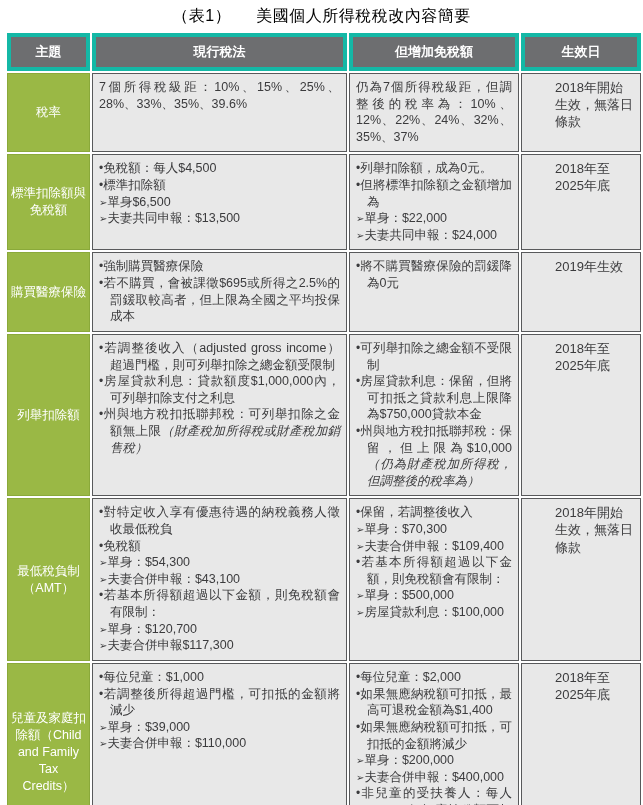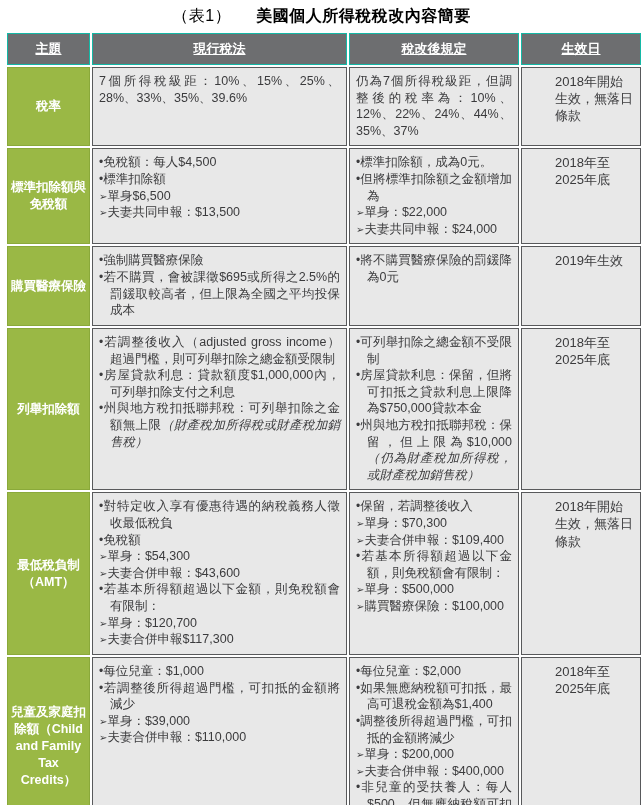--- a/index.html
+++ b/index.html
@@ -11,56 +11,55 @@
   }
   .page{width:643px;padding:4px 0 6px 0;box-sizing:border-box;}
   .title{
     text-align:center;
     font-size:16px;
     margin:2px 0 4px 0;
     color:#000;
     letter-spacing:.5px;
   }
   .title .prefix{font-weight:normal;}
-  .title .main{font-weight:bold;margin-left:25px;}
+  .title .main{font-weight:normal;margin-left:25px;}
   table.tax{
     margin-left:5px;
     width:632px;
     border-collapse:separate;
     border-spacing:2px;
     table-layout:fixed;
     background:#ffffff;
   }
   col.c-topic{width:83px;}
   col.c-current{width:255px;}
   col.c-reform{width:170px;}
   col.c-effective{width:120px;}
   th{
     background:#6d6e70;
     color:#ffffff;
     font-size:13px;
     font-weight:bold;
     text-align:center;
     padding:6px 2px;
-    border:1px solid #14b8a6;
-    text-decoration:underline;
+    border:4px solid #14b8a6;
   }
   td{
     border:1px solid #58595b;
     background:#e8e8e8;
     vertical-align:top;
     padding:5px 6px 6px 6px;
     font-size:12.5px;
     line-height:1.32;
   }
   td.topic-cell{
     background:#9ab845;
     border:1px solid #8aa93a;
     color:#ffffff;
-    font-weight:bold;
+    font-weight:normal;
     text-align:center;
     vertical-align:middle;
     padding:4px 3px;
     font-size:12.5px;
     line-height:1.35;
   }
   td.effective-cell{font-size:13px;padding-left:33px;}
   .line{padding-left:11px;text-indent:-11px;text-align:justify;}
   .line.none{padding-left:0;text-indent:0;}
   .mk{display:inline;}
@@ -82,45 +81,45 @@
     <colgroup>
       <col class="c-topic">
         <col class="c-current">
         <col class="c-reform">
         <col class="c-effective">
     </colgroup>
     <thead>
       <tr>
         <th>主題</th>
         <th>現行稅法</th>
-        <th>稅改後規定</th>
+        <th>但增加免稅額</th>
         <th>生效日</th>
       </tr>
     </thead>
     <tbody id="table-body">
         <tr class="r0">
           <td class="topic-cell">稅率</td>
           <td class="current-cell">
             <div class="line none"><span>7個所得稅級距：10%、15%、25%、28%、33%、35%、39.6%</span></div>
           </td>
           <td class="reform-cell">
-            <div class="line none"><span>仍為7個所得稅級距，但調整後的稅率為：10%、12%、22%、24%、44%、35%、37%</span></div>
+            <div class="line none"><span>仍為7個所得稅級距，但調整後的稅率為：10%、12%、22%、24%、32%、35%、37%</span></div>
           </td>
           <td class="effective-cell">2018年開始生效，無落日條款</td>
         </tr>
         <tr class="r1">
           <td class="topic-cell">標準扣除額與免稅額</td>
           <td class="current-cell">
             <div class="line bullet"><span class="mk bullet">•</span><span>免稅額：每人$4,500</span></div>
             <div class="line bullet"><span class="mk bullet">•</span><span>標準扣除額</span></div>
             <div class="line arrow"><span class="mk arrow">➢</span><span>單身$6,500</span></div>
             <div class="line arrow"><span class="mk arrow">➢</span><span>夫妻共同申報：$13,500</span></div>
           </td>
           <td class="reform-cell">
-            <div class="line bullet"><span class="mk bullet">•</span><span>標準扣除額，成為0元。</span></div>
+            <div class="line bullet"><span class="mk bullet">•</span><span>列舉扣除額，成為0元。</span></div>
             <div class="line bullet"><span class="mk bullet">•</span><span>但將標準扣除額之金額增加為</span></div>
             <div class="line arrow"><span class="mk arrow">➢</span><span>單身：$22,000</span></div>
             <div class="line arrow"><span class="mk arrow">➢</span><span>夫妻共同申報：$24,000</span></div>
           </td>
           <td class="effective-cell">2018年至2025年底</td>
         </tr>
         <tr class="r2">
           <td class="topic-cell">購買醫療保險</td>
           <td class="current-cell">
             <div class="line bullet"><span class="mk bullet">•</span><span>強制購買醫療保險</span></div>
@@ -134,57 +133,57 @@
         <tr class="r3">
           <td class="topic-cell">列舉扣除額</td>
           <td class="current-cell">
             <div class="line bullet"><span class="mk bullet">•</span><span>若調整後收入（adjusted gross income）超過門檻，則可列舉扣除之總金額受限制</span></div>
             <div class="line bullet"><span class="mk bullet">•</span><span>房屋貸款利息：貸款額度$1,000,000內，可列舉扣除支付之利息</span></div>
             <div class="line bullet"><span class="mk bullet">•</span><span>州與地方稅扣抵聯邦稅：可列舉扣除之金額無上限</span><span class="ital">（財產稅加所得稅或財產稅加銷售稅）</span></div>
           </td>
           <td class="reform-cell">
             <div class="line bullet"><span class="mk bullet">•</span><span>可列舉扣除之總金額不受限制</span></div>
             <div class="line bullet"><span class="mk bullet">•</span><span>房屋貸款利息：保留，但將可扣抵之貸款利息上限降為$750,000貸款本金</span></div>
-            <div class="line bullet"><span class="mk bullet">•</span><span>州與地方稅扣抵聯邦稅：保留，但上限為$10,000</span><span class="ital">（仍為財產稅加所得稅，或財產稅加銷售稅）</span></div>
+            <div class="line bullet"><span class="mk bullet">•</span><span>州與地方稅扣抵聯邦稅：保留，但上限為$10,000</span><span class="ital">（仍為財產稅加所得稅，但調整後的稅率為）</span></div>
           </td>
           <td class="effective-cell">2018年至2025年底</td>
         </tr>
         <tr class="r4">
           <td class="topic-cell">最低稅負制（AMT）</td>
           <td class="current-cell">
             <div class="line bullet"><span class="mk bullet">•</span><span>對特定收入享有優惠待遇的納稅義務人徵收最低稅負</span></div>
             <div class="line bullet"><span class="mk bullet">•</span><span>免稅額</span></div>
             <div class="line arrow"><span class="mk arrow">➢</span><span>單身：$54,300</span></div>
-            <div class="line arrow"><span class="mk arrow">➢</span><span>夫妻合併申報：$43,600</span></div>
+            <div class="line arrow"><span class="mk arrow">➢</span><span>夫妻合併申報：$43,100</span></div>
             <div class="line bullet"><span class="mk bullet">•</span><span>若基本所得額超過以下金額，則免稅額會有限制：</span></div>
             <div class="line arrow"><span class="mk arrow">➢</span><span>單身：$120,700</span></div>
             <div class="line arrow"><span class="mk arrow">➢</span><span>夫妻合併申報$117,300</span></div>
           </td>
           <td class="reform-cell">
             <div class="line bullet"><span class="mk bullet">•</span><span>保留，若調整後收入</span></div>
             <div class="line arrow"><span class="mk arrow">➢</span><span>單身：$70,300</span></div>
             <div class="line arrow"><span class="mk arrow">➢</span><span>夫妻合併申報：$109,400</span></div>
             <div class="line bullet"><span class="mk bullet">•</span><span>若基本所得額超過以下金額，則免稅額會有限制：</span></div>
             <div class="line arrow"><span class="mk arrow">➢</span><span>單身：$500,000</span></div>
-            <div class="line arrow"><span class="mk arrow">➢</span><span>購買醫療保險：$100,000</span></div>
+            <div class="line arrow"><span class="mk arrow">➢</span><span>房屋貸款利息：$100,000</span></div>
           </td>
           <td class="effective-cell">2018年開始生效，無落日條款</td>
         </tr>
         <tr class="r5">
           <td class="topic-cell">兒童及家庭扣除額（Child and Family Tax Credits）</td>
           <td class="current-cell">
             <div class="line bullet"><span class="mk bullet">•</span><span>每位兒童：$1,000</span></div>
             <div class="line bullet"><span class="mk bullet">•</span><span>若調整後所得超過門檻，可扣抵的金額將減少</span></div>
             <div class="line arrow"><span class="mk arrow">➢</span><span>單身：$39,000</span></div>
             <div class="line arrow"><span class="mk arrow">➢</span><span>夫妻合併申報：$110,000</span></div>
           </td>
           <td class="reform-cell">
             <div class="line bullet"><span class="mk bullet">•</span><span>每位兒童：$2,000</span></div>
             <div class="line bullet"><span class="mk bullet">•</span><span>如果無應納稅額可扣抵，最高可退稅金額為$1,400</span></div>
-            <div class="line bullet"><span class="mk bullet">•</span><span>調整後所得超過門檻，可扣抵的金額將減少</span></div>
+            <div class="line bullet"><span class="mk bullet">•</span><span>如果無應納稅額可扣抵，可扣抵的金額將減少</span></div>
             <div class="line arrow"><span class="mk arrow">➢</span><span>單身：$200,000</span></div>
             <div class="line arrow"><span class="mk arrow">➢</span><span>夫妻合併申報：$400,000</span></div>
             <div class="line bullet"><span class="mk bullet">•</span><span>非兒童的受扶養人：每人$500。但無應納稅額可扣抵，不可退稅</span></div>
           </td>
           <td class="effective-cell">2018年至2025年底</td>
         </tr>
       </tbody>
   </table>
 
 </div>

